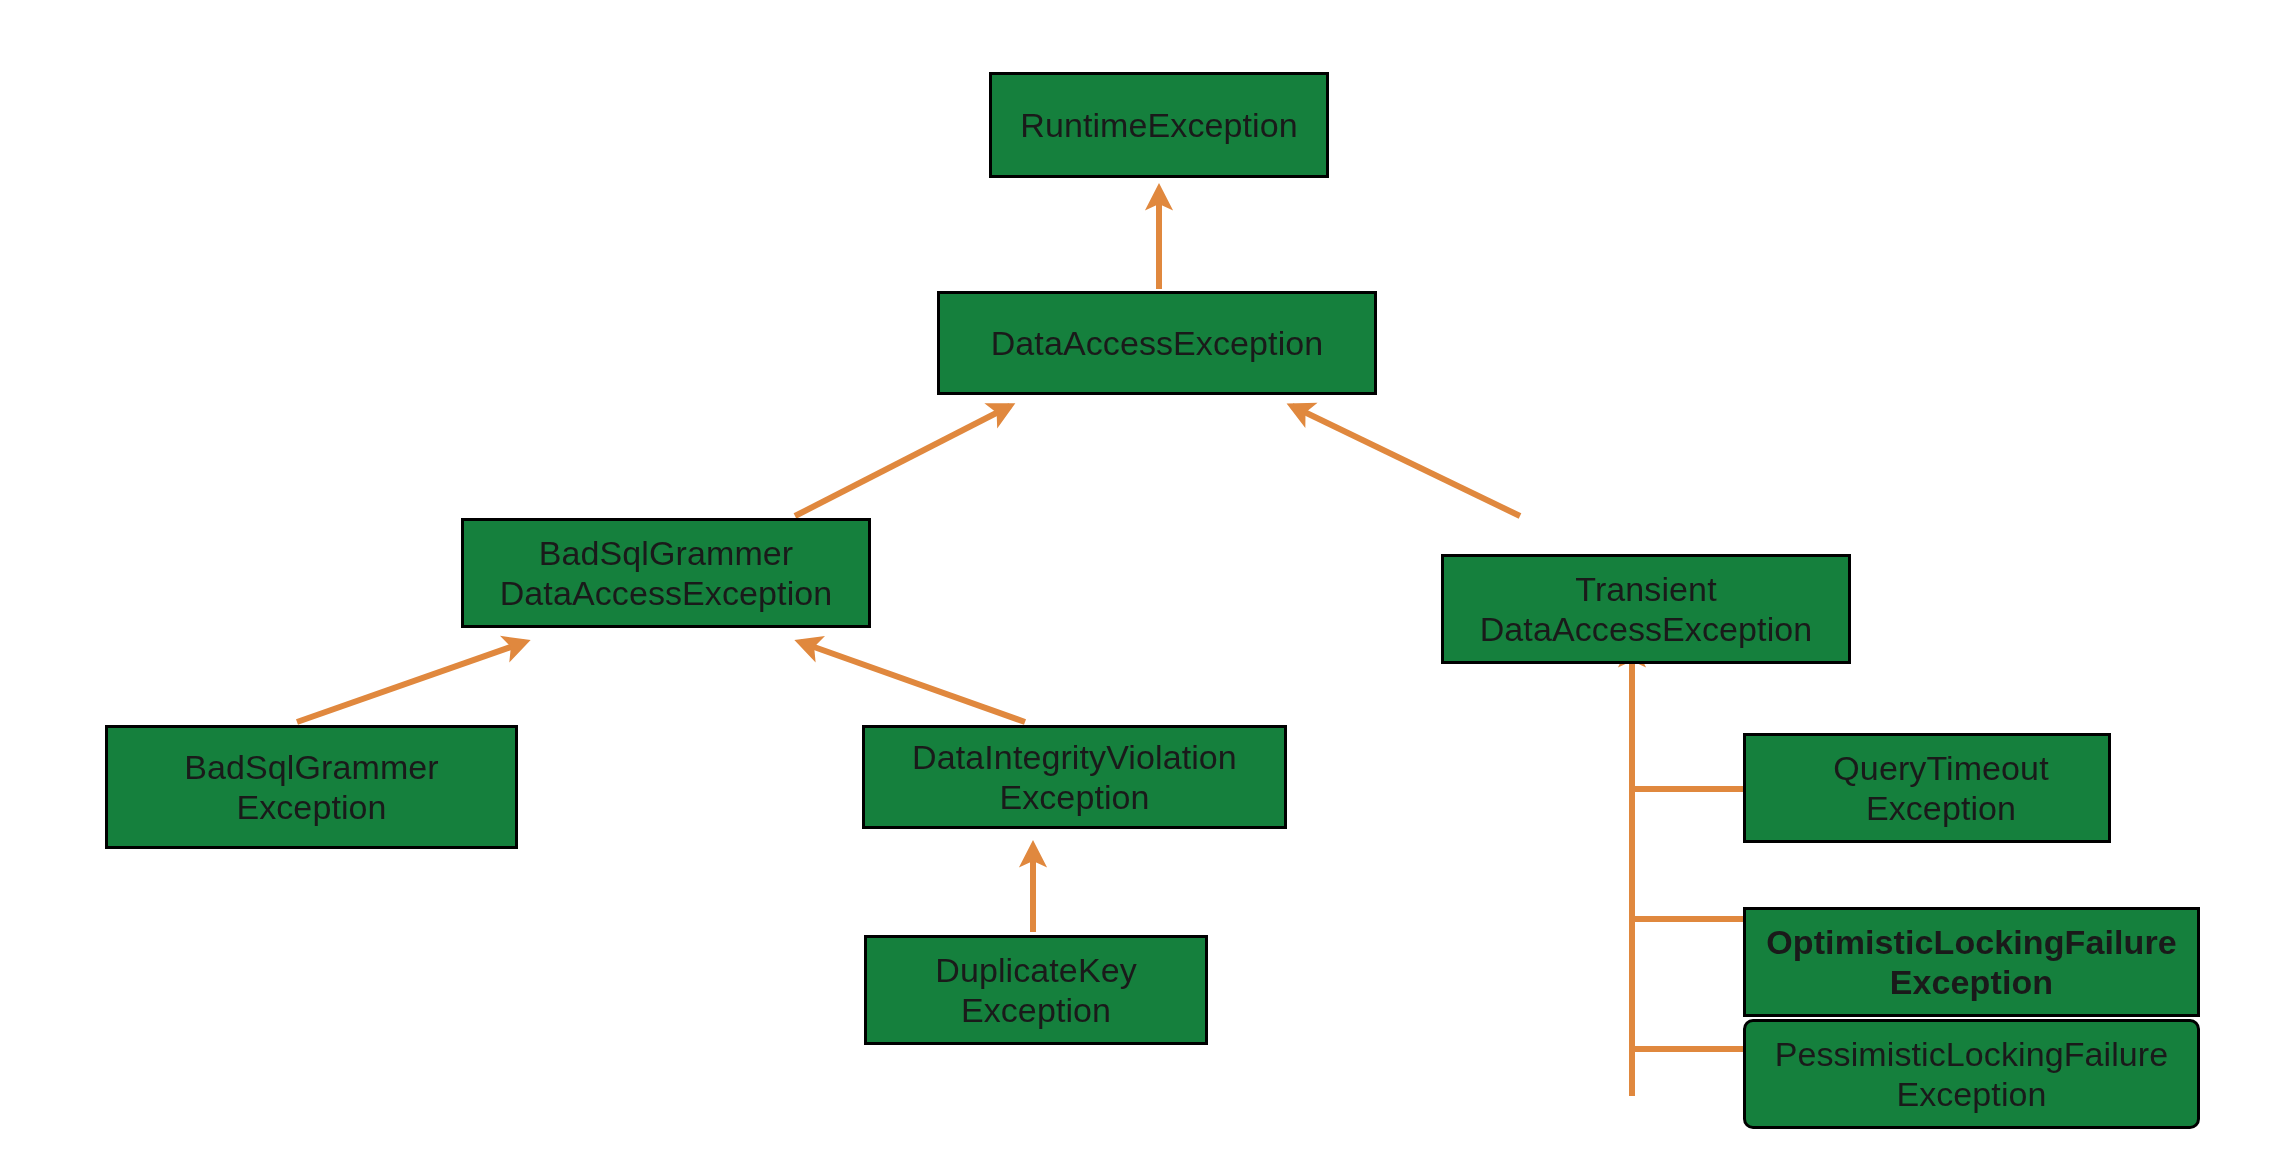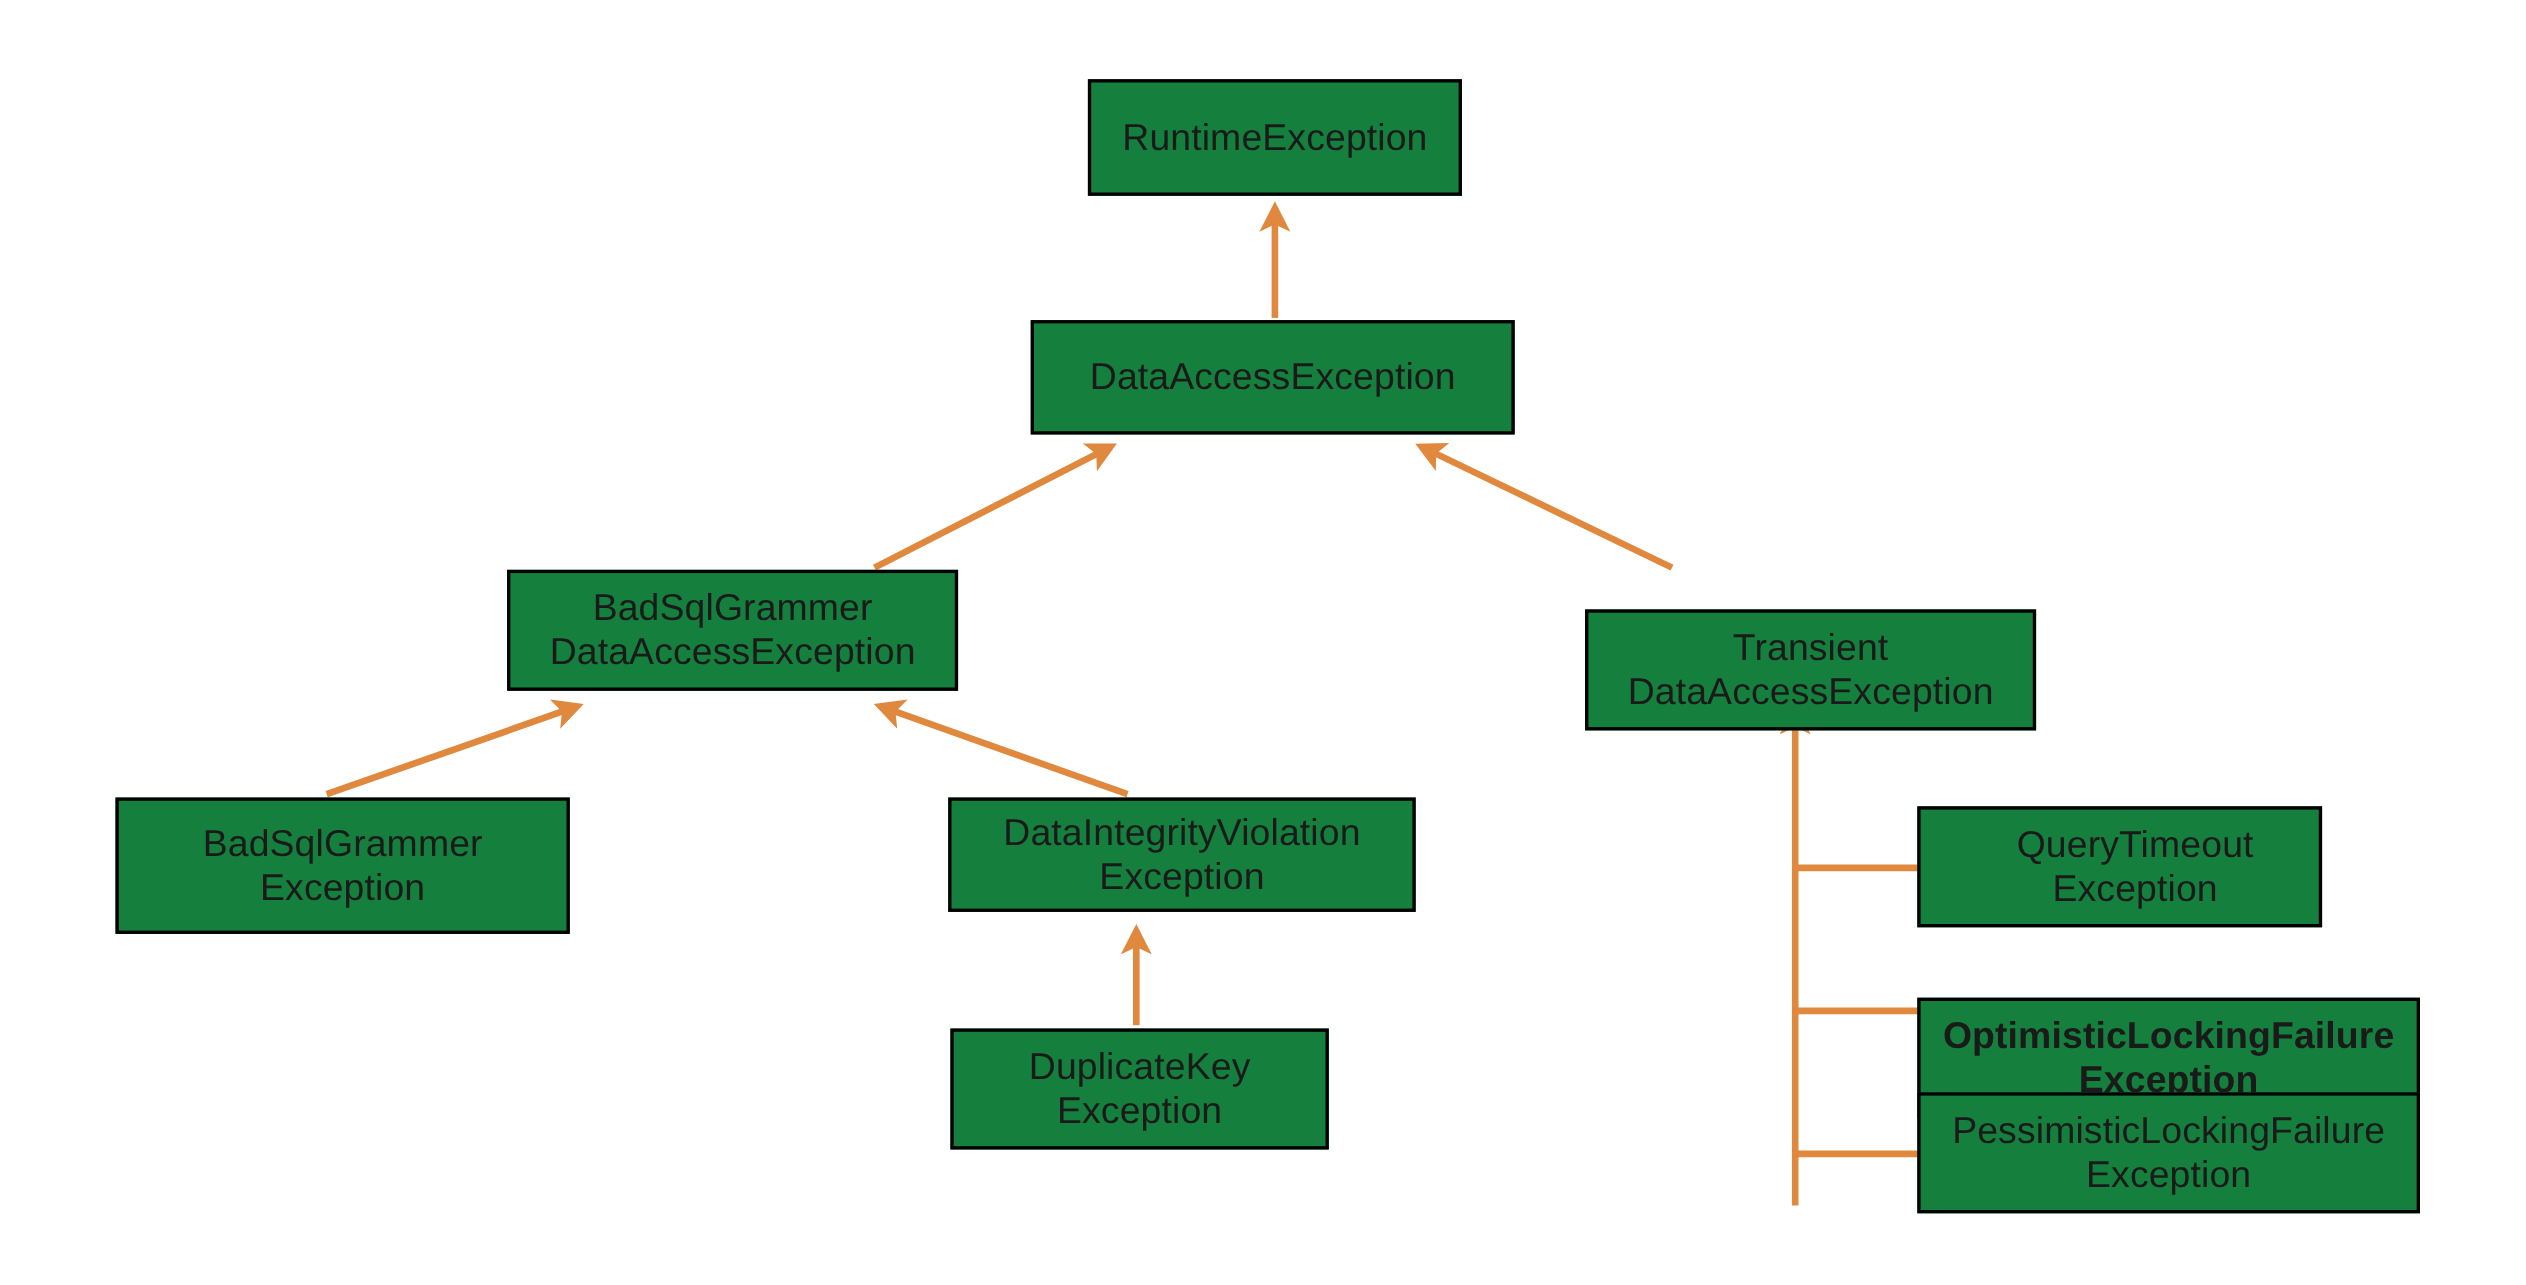--- a/index.html
+++ b/index.html
@@ -128,18 +128,18 @@
   <div class="node-box" style="left:1743px; top:733px; width:368px; height:110px;padding-left:28px;">
     <span class="node-label">QueryTimeout
 Exception</span>
   </div>
 
   <div class="node-box" style="left:1743px; top:907px; width:457px; height:110px;font-weight:bold;">
     <span class="node-label">OptimisticLockingFailure
 Exception</span>
   </div>
 
-  <div class="node-box" style="left:1743px; top:993px; width:457px; height:110px;">
+  <div class="node-box" style="left:1743px; top:1019px; width:457px; height:110px;border-radius:10px;">
     <span class="node-label">PessimisticLockingFailure
 Exception</span>
   </div>
 
 </div>
 
 </body></html>

